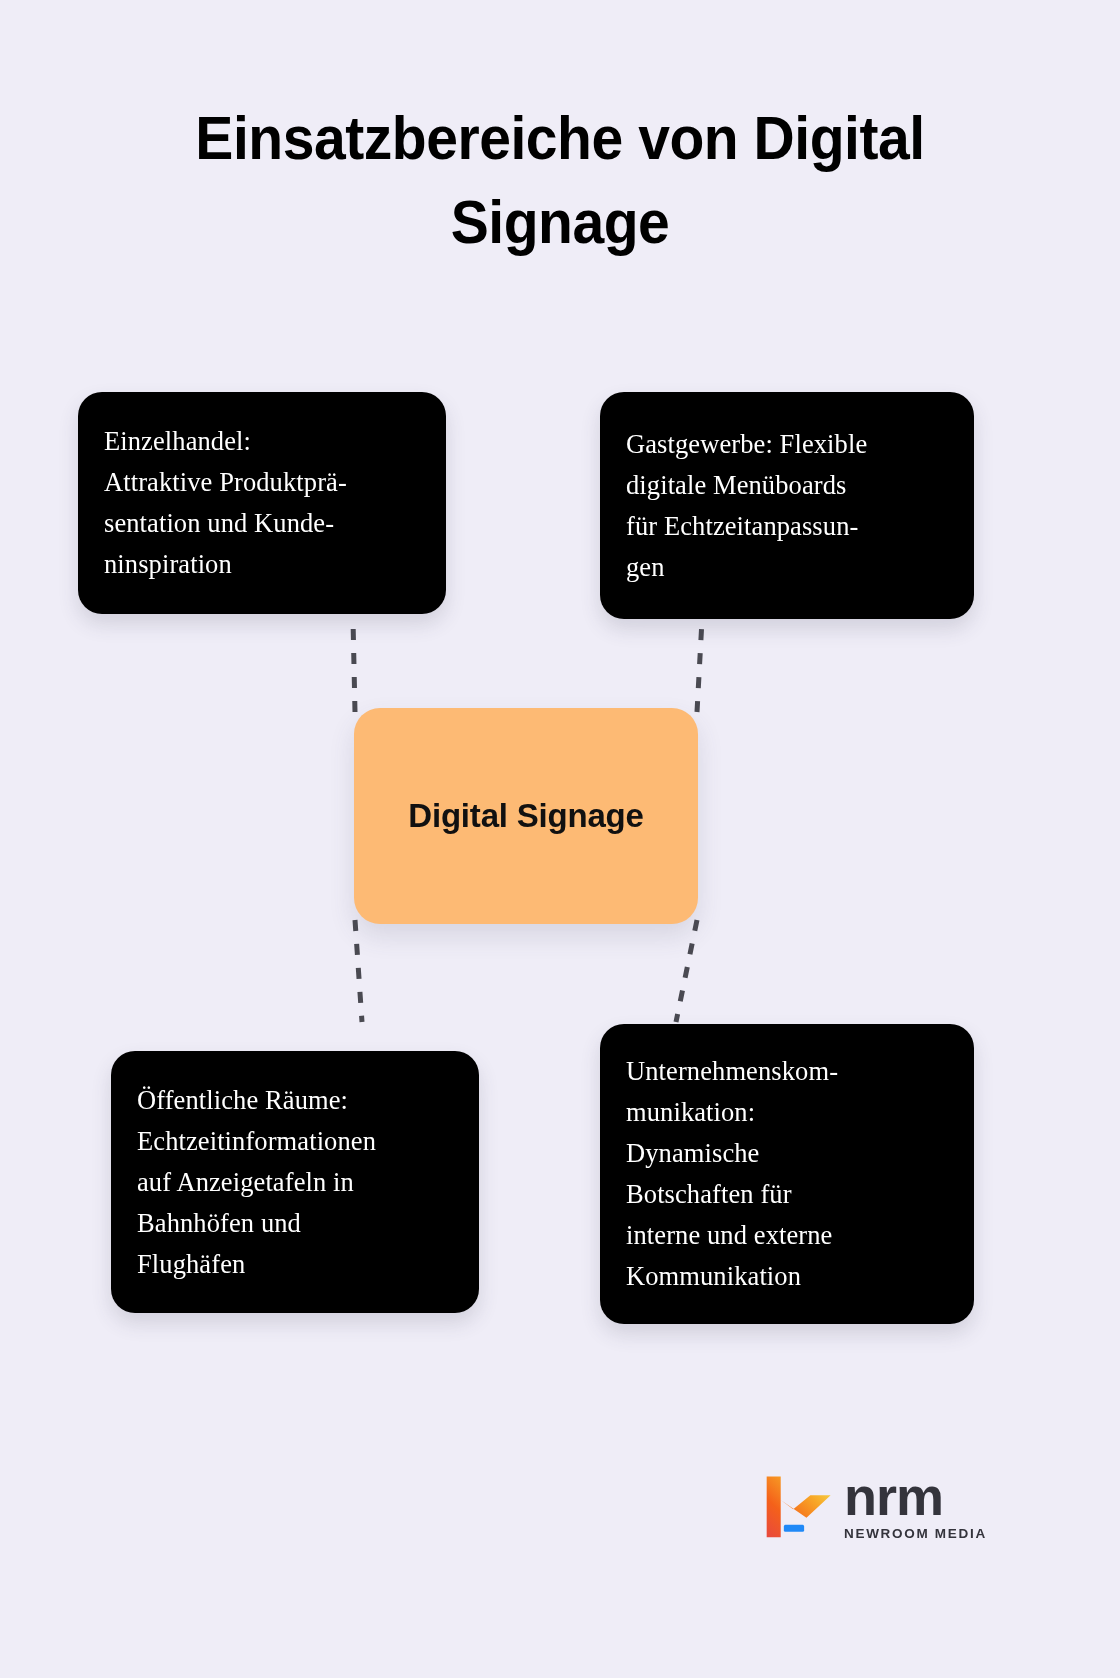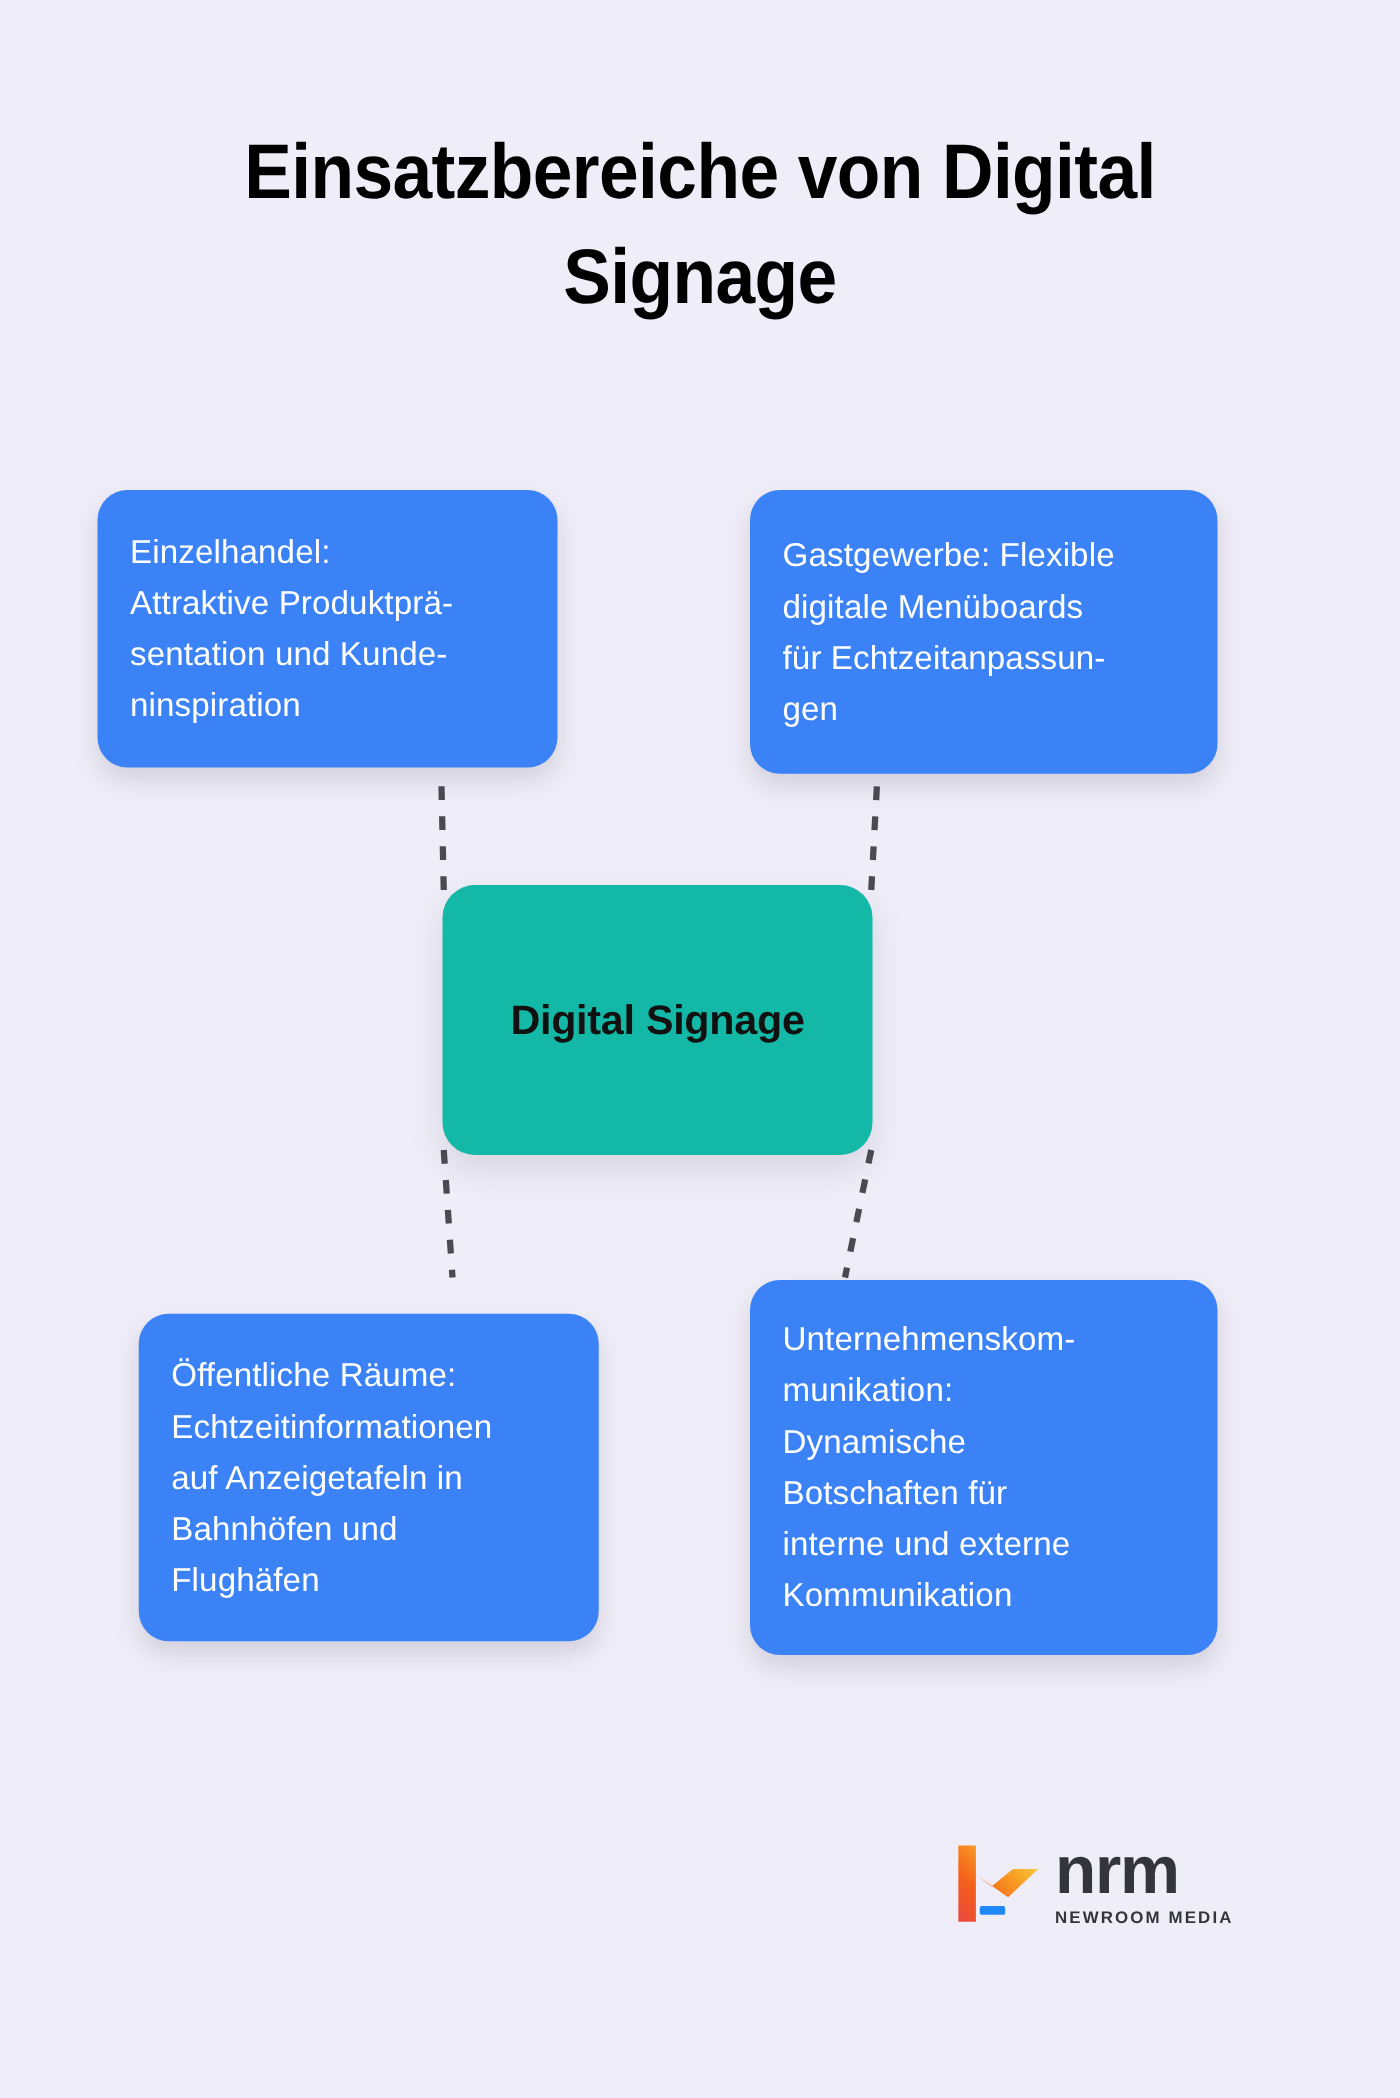--- a/index.html
+++ b/index.html
@@ -46,26 +46,27 @@
     left: 0;
     top: 0;
     width: 1120px;
     height: 1678px;
     pointer-events: none;
   }
 
   
   .leaf {
     position: absolute;
-    background: #3b82f6;
+    background: #000000;
     border-radius: 24px;
     box-shadow: 0 10px 20px rgba(60, 60, 90, 0.16);
     box-sizing: border-box;
     display: flex;
     align-items: center;
+    font-family: Liberation Serif, serif;
   }
   .leaf .leaf-text {
     color: #ffffff;
     font-size: 26.5px;
     line-height: 41px;
     font-weight: 400;
     padding: 0 26px;
     white-space: pre-line;
     letter-spacing: 0.1px;
   }
@@ -75,21 +76,21 @@
   #leaf-bl { left: 78px;  top: 1051px; width: 368px; height: 262px; margin-left: 33px; }
   #leaf-br { left: 600px; top: 1024px; width: 374px; height: 300px; }
 
   
   #center-node {
     position: absolute;
     left: 354px;
     top: 708px;
     width: 344px;
     height: 216px;
-    background: #14b8a6;
+    background: #fdba74;
     border-radius: 26px;
     box-shadow: 0 12px 26px rgba(70, 70, 100, 0.14);
     display: flex;
     align-items: center;
     justify-content: center;
   }
   #center-node .center-text {
     font-size: 33px;
     font-weight: bold;
     color: #111111;

